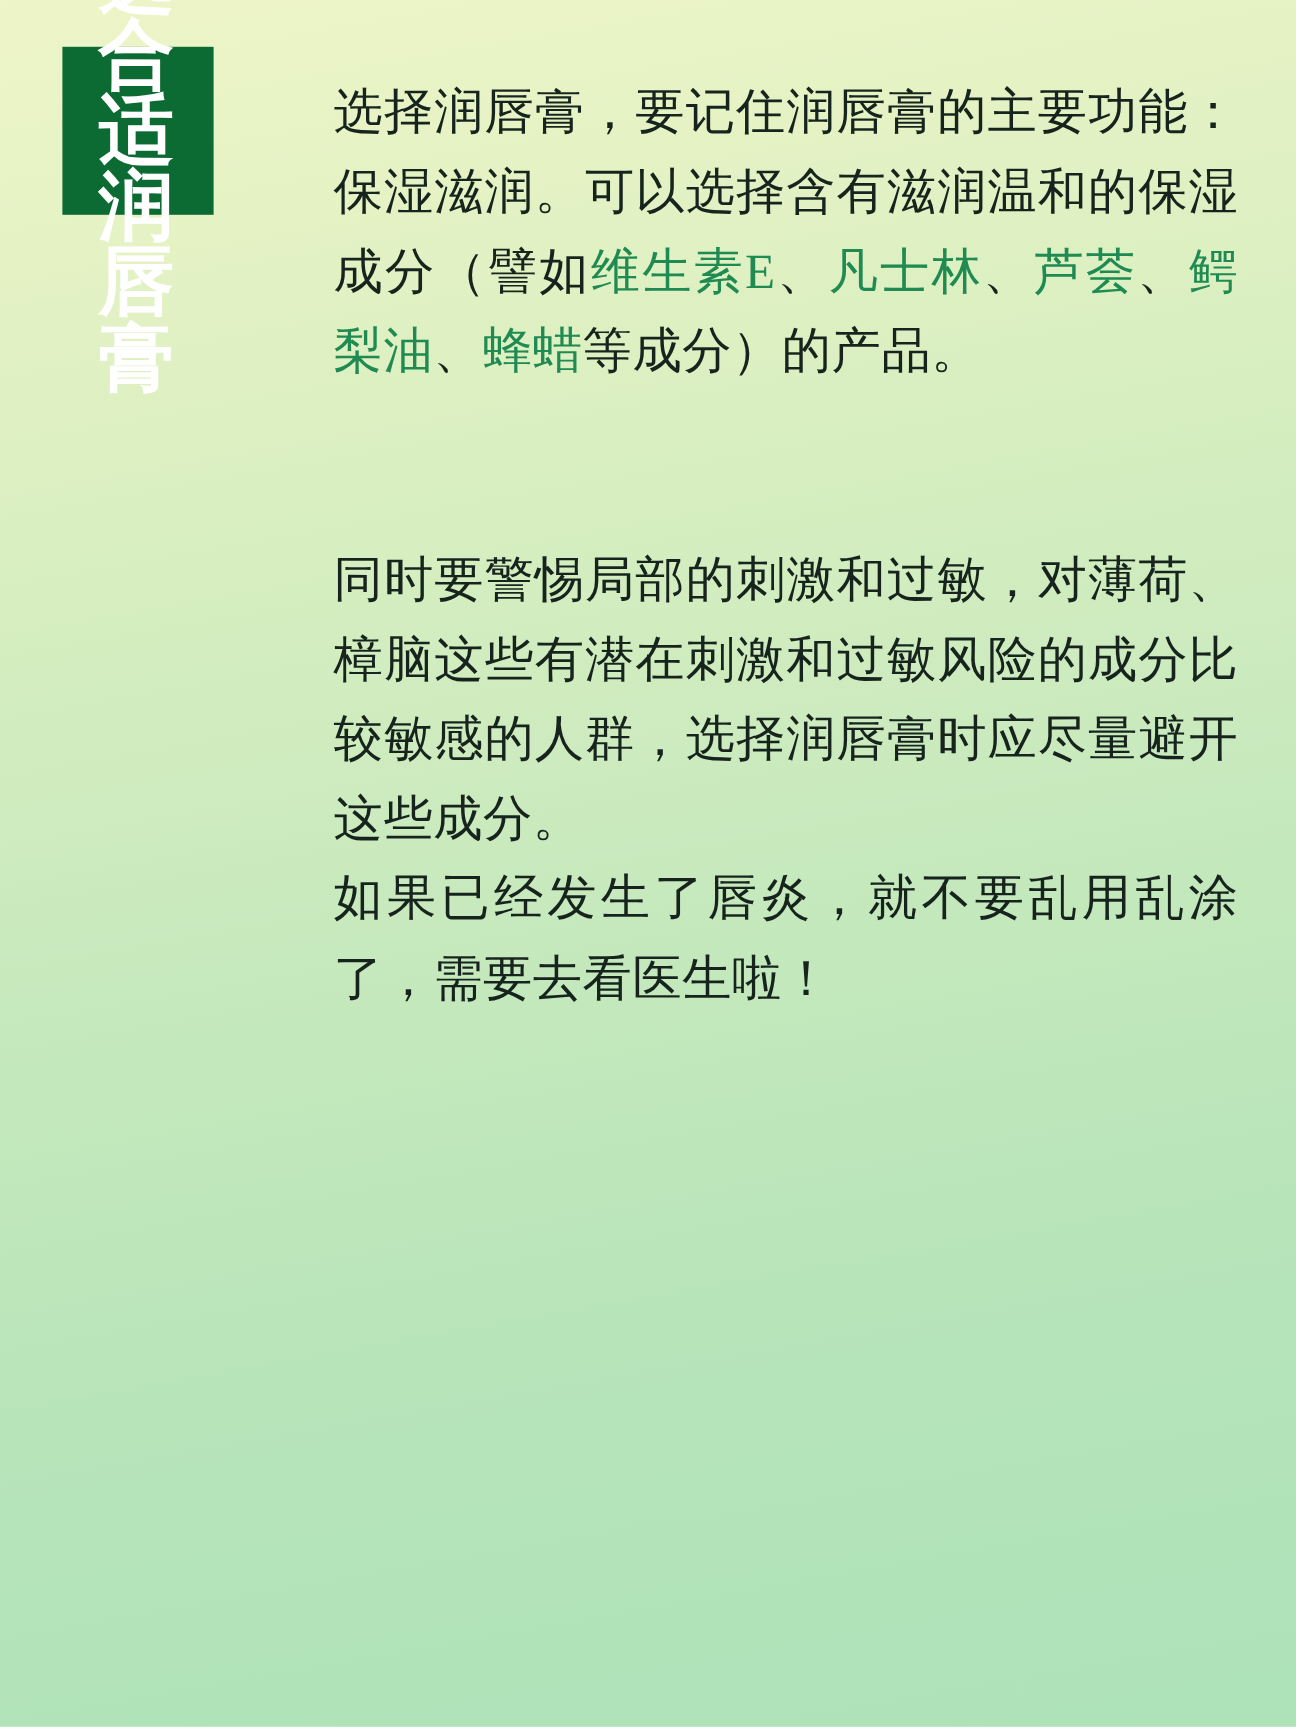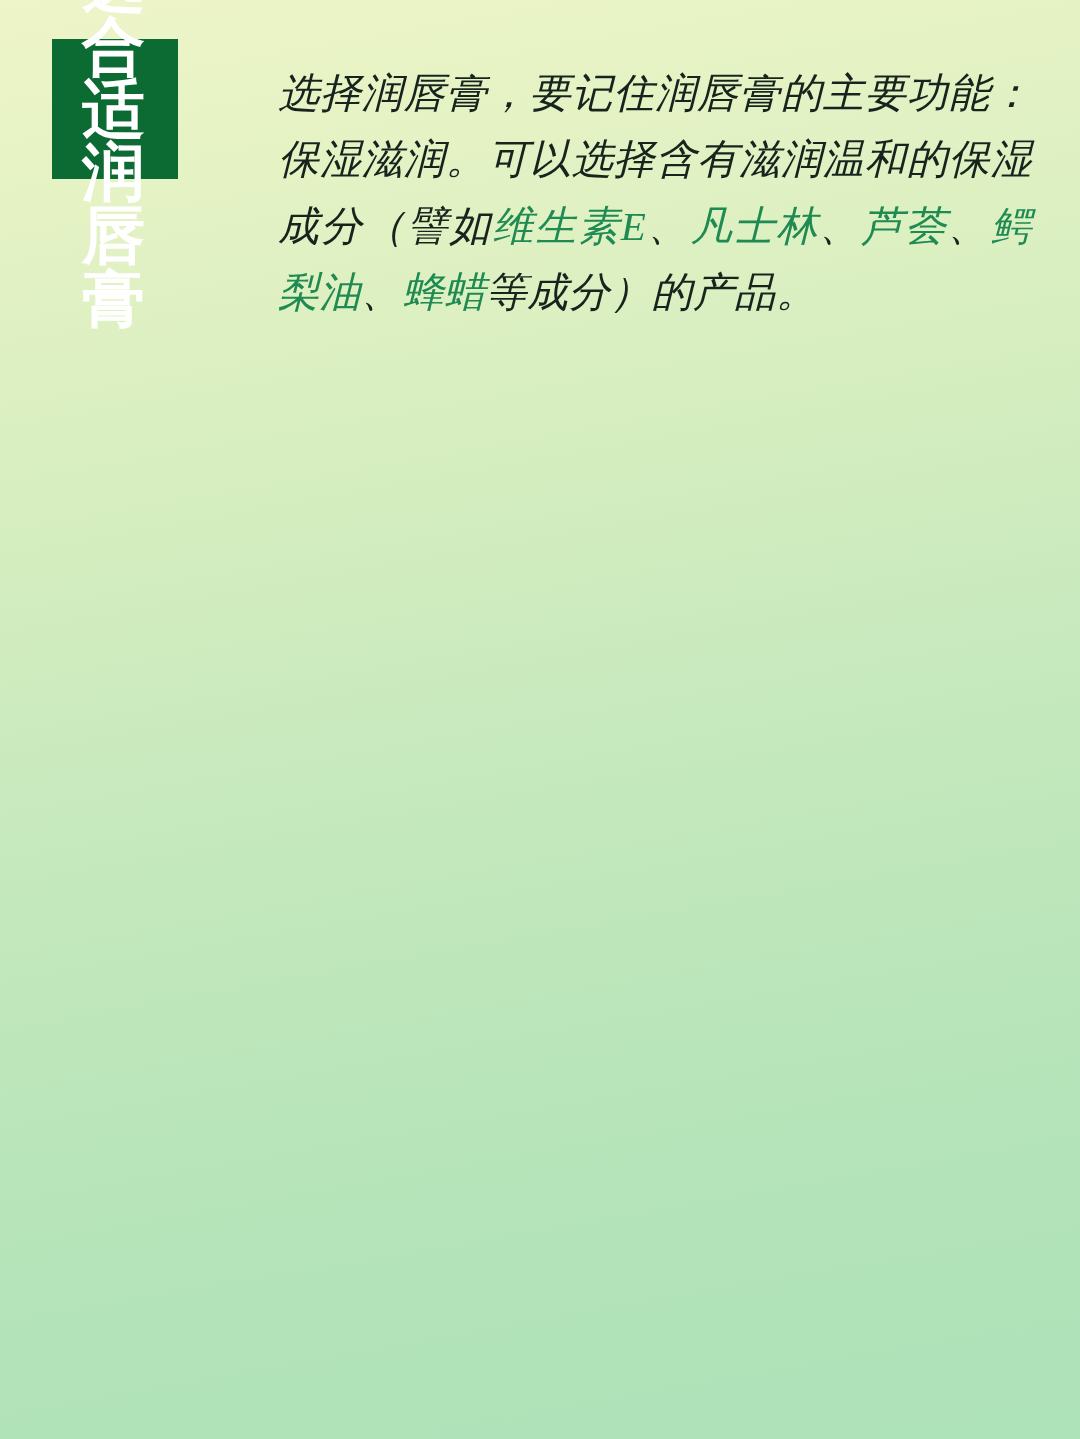--- a/index.html
+++ b/index.html
@@ -47,21 +47,20 @@
     padding-top: 60px;
     color: #16241d;
     font-size: 41px;
     line-height: 1.62;
     letter-spacing: 0.5px;
   }
   .para {
     margin: 0 0 44px 0;
     text-align: justify;
     text-justify: inter-ideograph;
-    font-style: italic;
   }
   .para:last-child {
     margin-bottom: 0;
   }
   .para.tight {
     margin-bottom: 0;
   }
   .hl {
     color: #1f8a52;
   }
@@ -74,15 +73,17 @@
 <div class="page">
 
   <div class="title-banner">
     <div class="title-text">挑选合适润唇膏</div>
   </div>
 
   <div class="content">
     <p class="para"><span>选择润唇膏，要记住润唇膏的主要功能：保湿滋润。可以选择含有滋润温和的保湿成分（譬如</span><span class="hl">维生素E</span><span>、</span><span class="hl">凡士林</span><span>、</span><span class="hl">芦荟</span><span>、</span><span class="hl">鳄梨油</span><span>、</span><span class="hl">蜂蜡</span><span>等成分）的产品。</span></p>
     <div class="sp-1"></div>
     <div class="sp-2"></div>
+    <p class="para tight"><span>同时要警惕局部的刺激和过敏，对薄荷、樟脑这些有潜在刺激和过敏风险的成分比较敏感的人群，选择润唇膏时应尽量避开这些成分。</span></p>
+    <p class="para"><span>如果已经发生了唇炎，就不要乱用乱涂了，需要去看医生啦！</span></p>
   </div>
 
 </div>
 
 </body></html>

